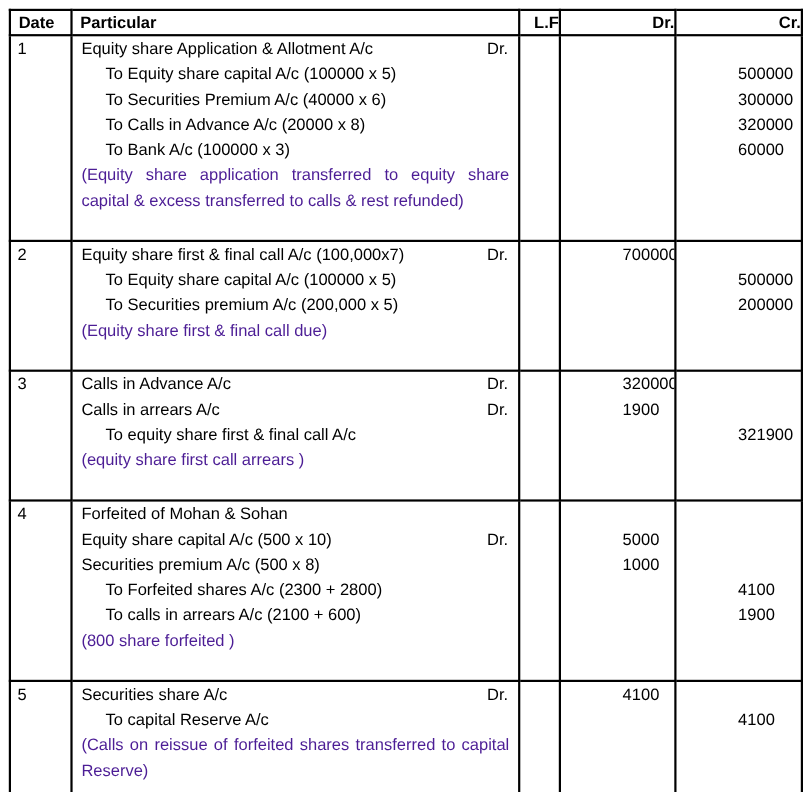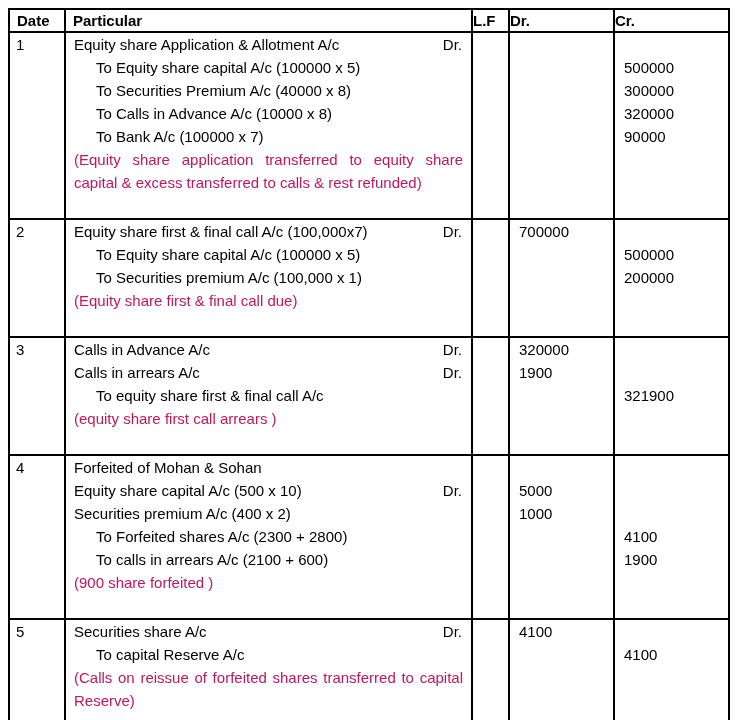--- a/index.html
+++ b/index.html
@@ -19,37 +19,37 @@
     vertical-align: top;
     background: #ffffff;
   }
   .journal th {
     height: 23px;
     line-height: 21px;
     font-weight: bold;
     font-size: 15px;
   }
   th.h-left { text-align: left; padding-left: 7px; }
-  th.h-center { text-align: left; }
+  th.h-center { text-align: right; }
 
   .ln { height: 23px; line-height: 23px; white-space: nowrap; overflow: hidden; }
   .c-part .ln { padding: 0 9px 0 8px; display: flex; }
   .c-part .ln .txt { flex: 0 1 auto; }
   .c-part .ln .sfx { margin-left: auto; }
   .c-part .ln.ind { padding-left: 30px; }
   .narr {
     line-height: 23px;
     padding: 0 8px;
     text-align: justify;
-    color: #be185d;
+    color: #4c1d95;
   }
   .gap { height: 24px; }
   .gap-sm { height: 9px; }
   .c-date .ln { padding-left: 6px; }
-  .c-dr .ln, .c-cr .ln { padding-left: 9px; }
+  .c-dr .ln, .c-cr .ln { padding-left: 9px; margin-left: 47px; }
   .pad-top { padding-top: 2px; }
 </style>
 </head>
 <body>
 
 <div class="wrap">
 <table class="journal">
   <colgroup>
     <col style="width:56px">
         <col style="width:407px">
@@ -74,58 +74,58 @@
       </td>
       <td class="c-part pad-top">
         <div class="ln">
               <span class="txt">Equity share Application &amp; Allotment A/c</span>
               <span class="sfx">Dr.</span>
             </div>
         <div class="ln ind">
               <span class="txt">To Equity share capital A/c (100000 x 5)</span>
             </div>
         <div class="ln ind">
-              <span class="txt">To Securities Premium A/c (40000 x 8)</span>
-            </div>
-        <div class="ln ind">
-              <span class="txt">To Calls in Advance A/c (10000 x 8)</span>
-            </div>
-        <div class="ln ind">
-              <span class="txt">To Bank A/c (100000 x 7)</span>
+              <span class="txt">To Securities Premium A/c (40000 x 6)</span>
+            </div>
+        <div class="ln ind">
+              <span class="txt">To Calls in Advance A/c (20000 x 8)</span>
+            </div>
+        <div class="ln ind">
+              <span class="txt">To Bank A/c (100000 x 3)</span>
             </div>
         <div class="narr">(Equity share application transferred to equity share capital &amp; excess transferred to calls &amp; rest refunded)</div>
         <div class="gap"></div>
       </td>
       <td class="c-lf"></td>
       <td class="c-dr pad-top">
         <div class="ln"></div>
       </td>
       <td class="c-cr pad-top">
         <div class="ln"></div>
         <div class="ln">500000</div>
         <div class="ln">300000</div>
         <div class="ln">320000</div>
-        <div class="ln">90000</div>
+        <div class="ln">60000</div>
       </td>
     </tr>
 
     <tr>
       <td class="c-date pad-top">
         <div class="ln">2</div>
       </td>
       <td class="c-part pad-top">
         <div class="ln">
               <span class="txt">Equity share first &amp; final call A/c (100,000x7)</span>
               <span class="sfx">Dr.</span>
             </div>
         <div class="ln ind">
               <span class="txt">To Equity share capital A/c (100000 x 5)</span>
             </div>
         <div class="ln ind">
-              <span class="txt">To Securities premium A/c (100,000 x 1)</span>
+              <span class="txt">To Securities premium A/c (200,000 x 5)</span>
             </div>
         <div class="narr">(Equity share first &amp; final call due)</div>
         <div class="gap"></div>
       </td>
       <td class="c-lf"></td>
       <td class="c-dr pad-top">
         <div class="ln">700000</div>
       </td>
       <td class="c-cr pad-top">
         <div class="ln"></div>
@@ -171,29 +171,29 @@
       </td>
       <td class="c-part pad-top">
         <div class="ln">
               <span class="txt">Forfeited of Mohan &amp; Sohan</span>
             </div>
         <div class="ln">
               <span class="txt">Equity share capital A/c (500 x 10)</span>
               <span class="sfx">Dr.</span>
             </div>
         <div class="ln">
-              <span class="txt">Securities premium A/c (400 x 2)</span>
+              <span class="txt">Securities premium A/c (500 x 8)</span>
             </div>
         <div class="ln ind">
               <span class="txt">To Forfeited shares A/c (2300 + 2800)</span>
             </div>
         <div class="ln ind">
               <span class="txt">To calls in arrears A/c (2100 + 600)</span>
             </div>
-        <div class="narr">(900 share forfeited )</div>
+        <div class="narr">(800 share forfeited )</div>
         <div class="gap"></div>
       </td>
       <td class="c-lf"></td>
       <td class="c-dr pad-top">
         <div class="ln"></div>
         <div class="ln">5000</div>
         <div class="ln">1000</div>
       </td>
       <td class="c-cr pad-top">
         <div class="ln"></div>

